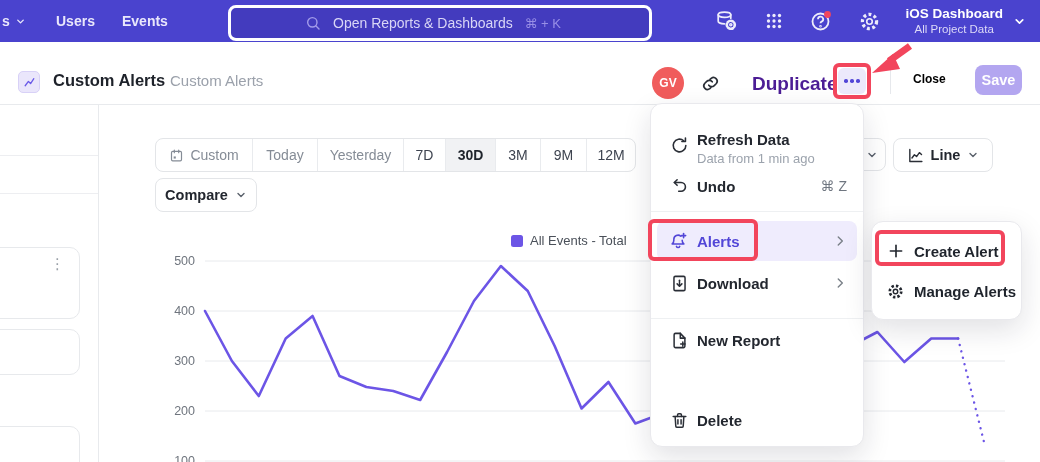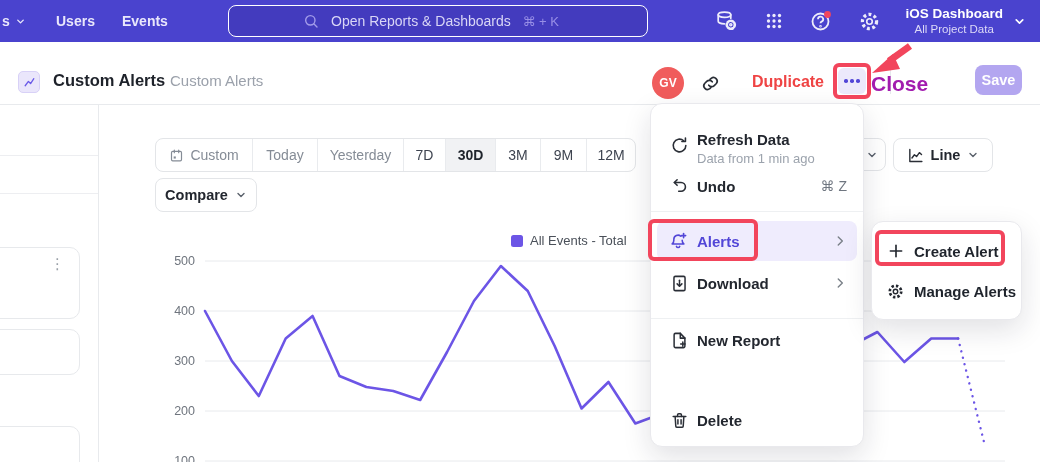--- a/index.html
+++ b/index.html
@@ -10,40 +10,40 @@
   html,body{margin:0;padding:0;background:#fff;}
   body{font-family:"Liberation Sans","DejaVu Sans",sans-serif;color:var(--ink);}
   .stage{position:relative;width:1040px;height:462px;background:#fff;overflow:hidden;}
   .abs{position:absolute;}
   svg{display:block;}
   .icon{display:inline-flex;align-items:center;justify-content:center;}
 
   
   .navbar{left:0;top:0;width:1040px;height:42px;background:var(--navbar);z-index:10;}
   .nav-item{color:#E9E7FB;font-size:14px;font-weight:600;top:0;height:42px;display:flex;align-items:center;gap:5px;cursor:pointer;}
-  .search{left:228px;top:5px;width:418px;height:30px;background:var(--navbar-dark);border:1px solid #ffffff;border-radius:8px;display:flex;align-items:center;z-index:11;}
+  .search{left:228px;top:5px;width:418px;height:30px;background:var(--navbar-dark);border:3px solid #ffffff;border-radius:8px;display:flex;align-items:center;z-index:11;}
   .search .ph{color:#D9D6F6;font-size:14px;}
   .search .kbd{color:#988FE6;font-size:13px;position:absolute;right:88px;}
   .nav-right-icon{top:7px;width:28px;height:28px;color:#EDECFB;cursor:pointer;}
   .project{right:14px;top:0;height:42px;display:flex;align-items:center;gap:10px;cursor:pointer;}
   .project .pname{color:#fff;font-size:13.5px;font-weight:700;line-height:16px;text-align:right;}
   .project .pscope{color:#DDDAF8;font-size:11.5px;font-weight:400;line-height:14px;text-align:center;}
 
   
   .header{left:0;top:42px;width:1040px;height:62px;background:#fff;border-bottom:1px solid var(--line);z-index:9;}
   .title-icon{left:18px;top:71px;width:20px;height:20px;background:#EAE6FB;border:1px solid #D8D1F7;border-radius:5px;color:#6A5AE8;z-index:10;}
   .page-title{left:53px;top:71px;font-size:16.5px;font-weight:700;color:#1E222A;z-index:10;}
   .breadcrumb{left:170px;top:72px;font-size:15px;color:#9BA1AB;z-index:10;}
   .avatar{left:652px;top:67px;width:32px;height:32px;border-radius:50%;background:var(--avatar);color:#fff;font-size:12px;font-weight:700;display:flex;align-items:center;justify-content:center;z-index:10;cursor:pointer;}
   .hdr-link{left:699px;top:72px;width:22px;height:22px;color:#2A2E36;z-index:10;cursor:pointer;}
-  .dup{left:752px;top:73px;font-size:16px;font-weight:600;color:#ef4444;z-index:10;cursor:pointer;}
+  .dup{left:752px;top:73px;font-size:19px;font-weight:600;color:#4c1d95;z-index:10;cursor:pointer;}
   .more-btn{left:838px;top:68px;width:28px;height:26px;background:#ECE9FB;border-radius:6px;z-index:10;cursor:pointer;display:flex;align-items:center;justify-content:center;gap:2.5px;}
   .more-btn i{width:3.5px;height:3.5px;border-radius:50%;background:var(--accent);}
   .hdr-divider{left:890px;top:66px;width:1px;height:28px;background:#E6E8EC;z-index:10;}
-  .close{left:871px;top:72px;font-size:21px;font-weight:600;color:#a21caf;z-index:10;cursor:pointer;}
+  .close{left:913px;top:72px;font-size:12px;font-weight:600;color:#000000;z-index:10;cursor:pointer;}
   .save{left:975px;top:65px;width:47px;height:30px;background:var(--save);color:#fff;border:none;border-radius:8px;font-size:14.5px;font-weight:600;z-index:10;cursor:pointer;}
 
   
   .vdivider{left:98px;top:104px;width:1px;height:358px;background:var(--line);}
   .hline{left:0;width:98px;height:1px;background:#EDEEF1;}
   .rail-card{left:-22px;width:100px;background:#fff;border:1px solid #E7E9EC;border-radius:10px;}
   .vdots{left:50px;top:260px;color:#9AA0A8;font-size:15px;line-height:7px;letter-spacing:0;z-index:3;cursor:pointer;}
 
   
   .seg{left:155px;top:138px;height:32px;border:1px solid #E3E5E8;border-radius:8px;display:flex;align-items:stretch;z-index:2;background:#fff;}

